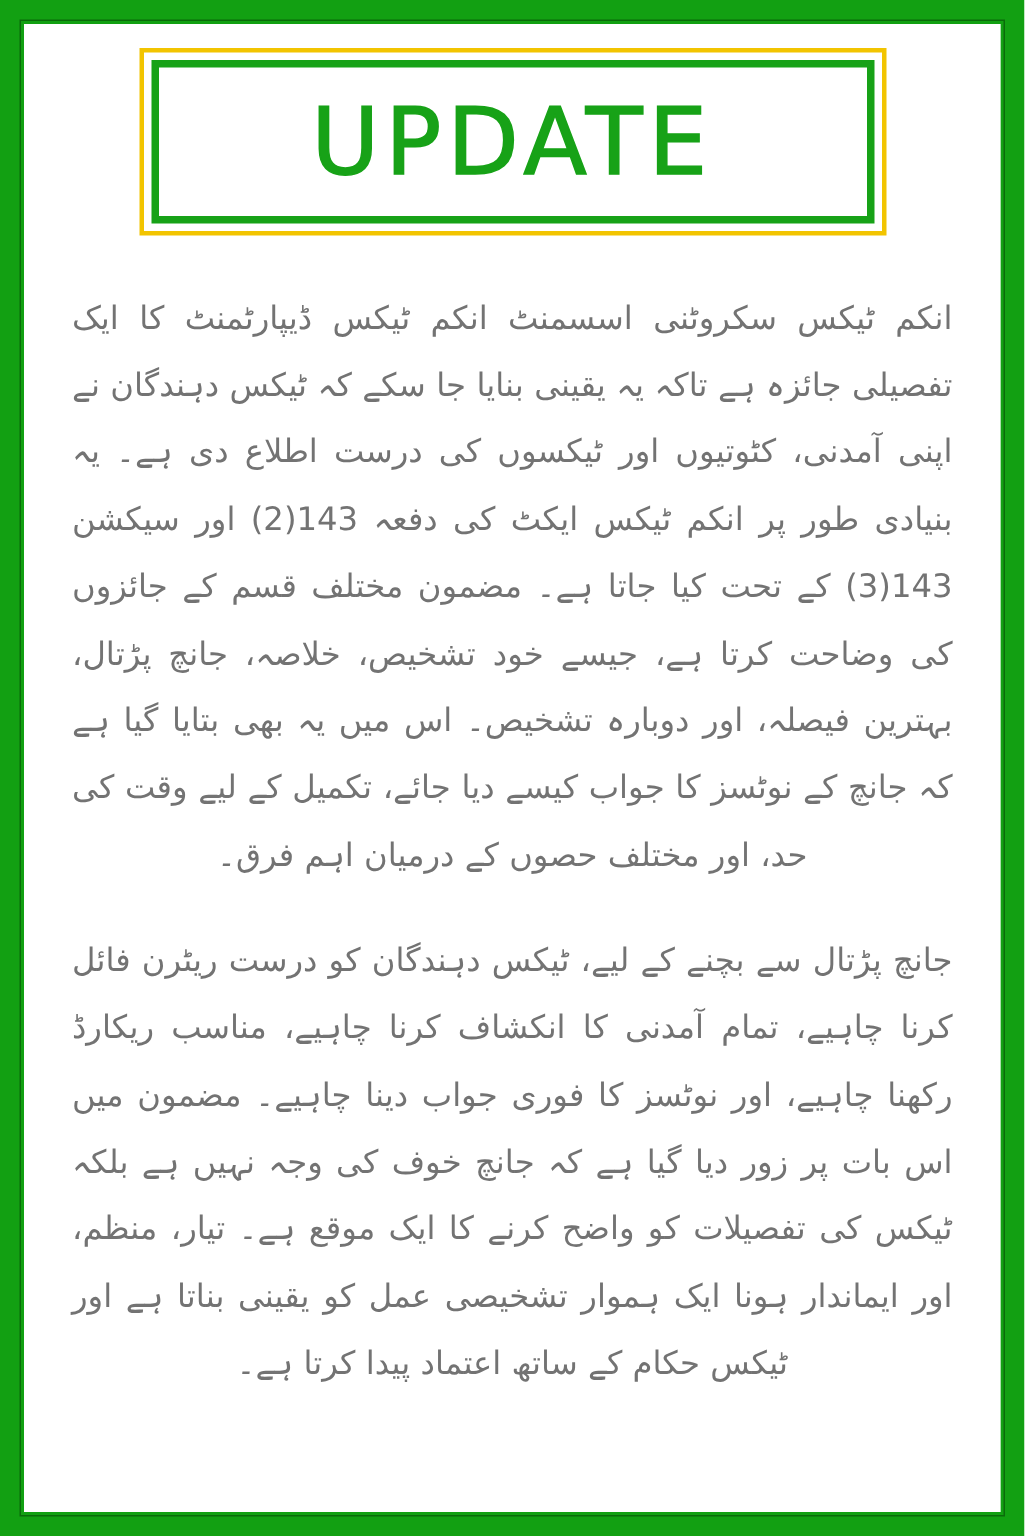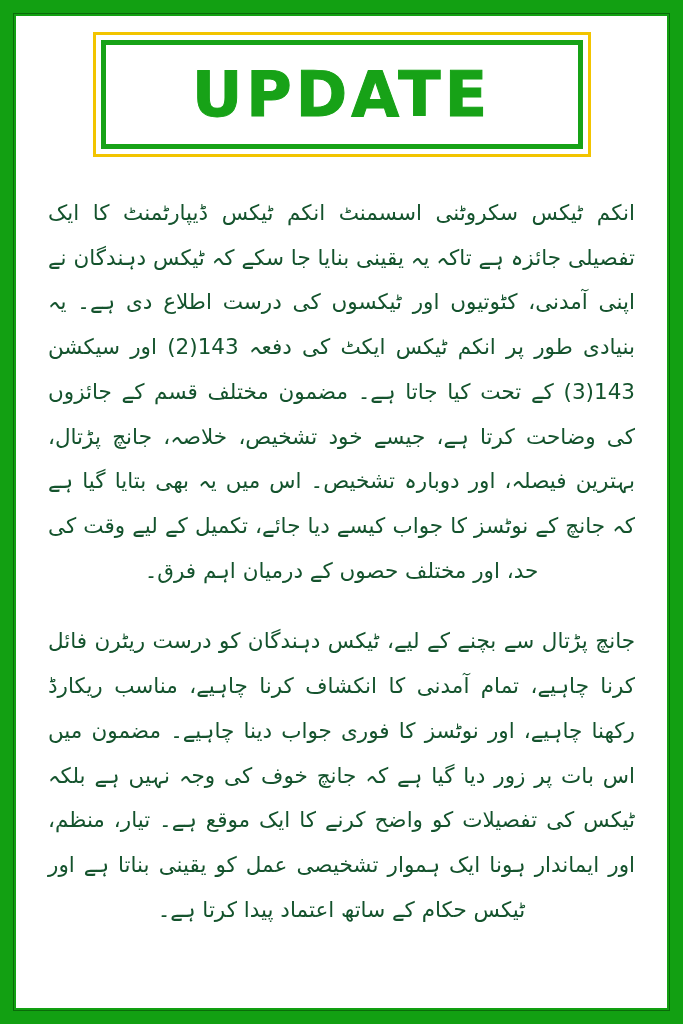--- a/index.html
+++ b/index.html
@@ -88,41 +88,41 @@
     display: flex;
     align-items: center;
     justify-content: center;
     position: relative;
     background:
       repeating-linear-gradient(115deg, rgba(255,255,255,0) 0 7px, rgba(255,255,255,0.65) 7px 9px),
       #ffffff;
   }
   .stamp-text {
     font-family: "DejaVu Sans", sans-serif;
-    font-weight: bold;
+    font-weight: normal;
     font-size: 62px;
     letter-spacing: 4px;
     color: #17a217;
     line-height: 1;
     text-transform: uppercase;
     -webkit-text-stroke: 1px #17a217;
     background:
       repeating-linear-gradient(118deg, rgba(255,255,255,0) 0 5px, rgba(255,255,255,0.9) 5px 7px);
     -webkit-background-clip: text;
     padding: 0 4px;
   }
 
   
   .body-text {
     direction: rtl;
     text-align: justify;
     text-align-last: center;
     margin-top: 34px;
     padding: 0 6px;
-    color: #14532d;
+    color: #737373;
   }
   .para {
     font-size: 21.5px;
     line-height: 2.08;
     margin: 0 0 26px 0;
     font-family: "DejaVu Sans", "Liberation Sans", sans-serif;
     font-weight: 500;
   }
   .para.last {
     margin-bottom: 0;

